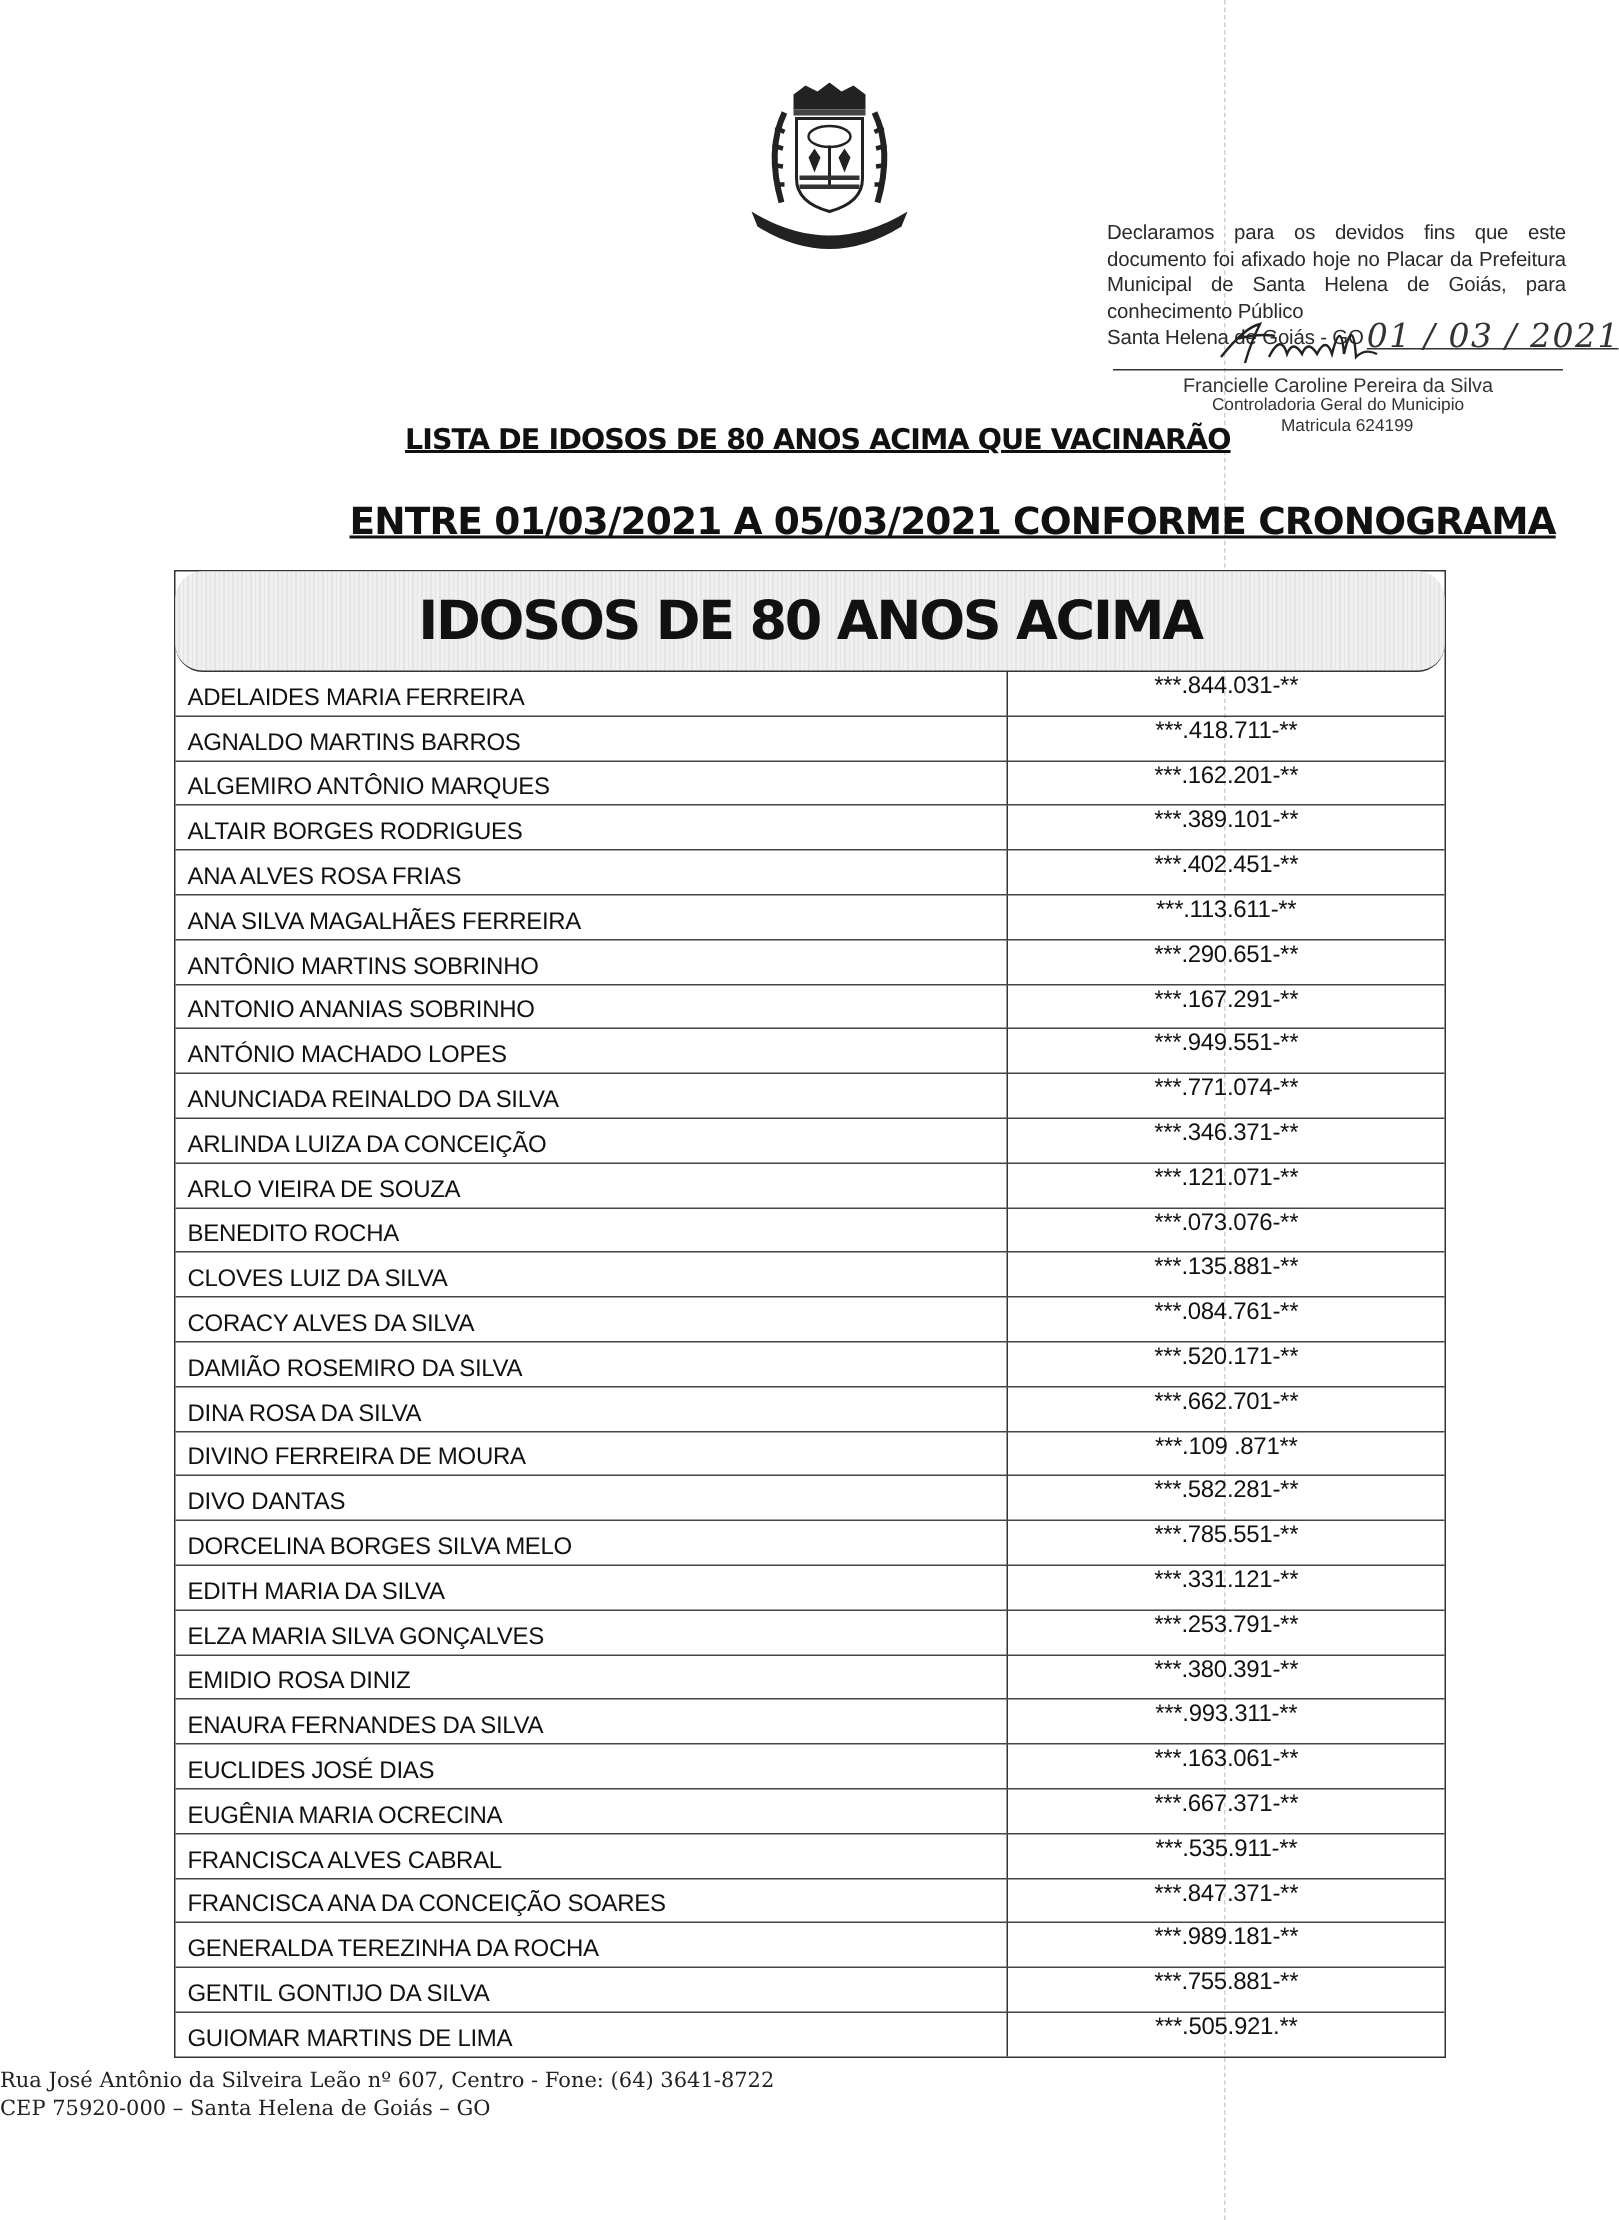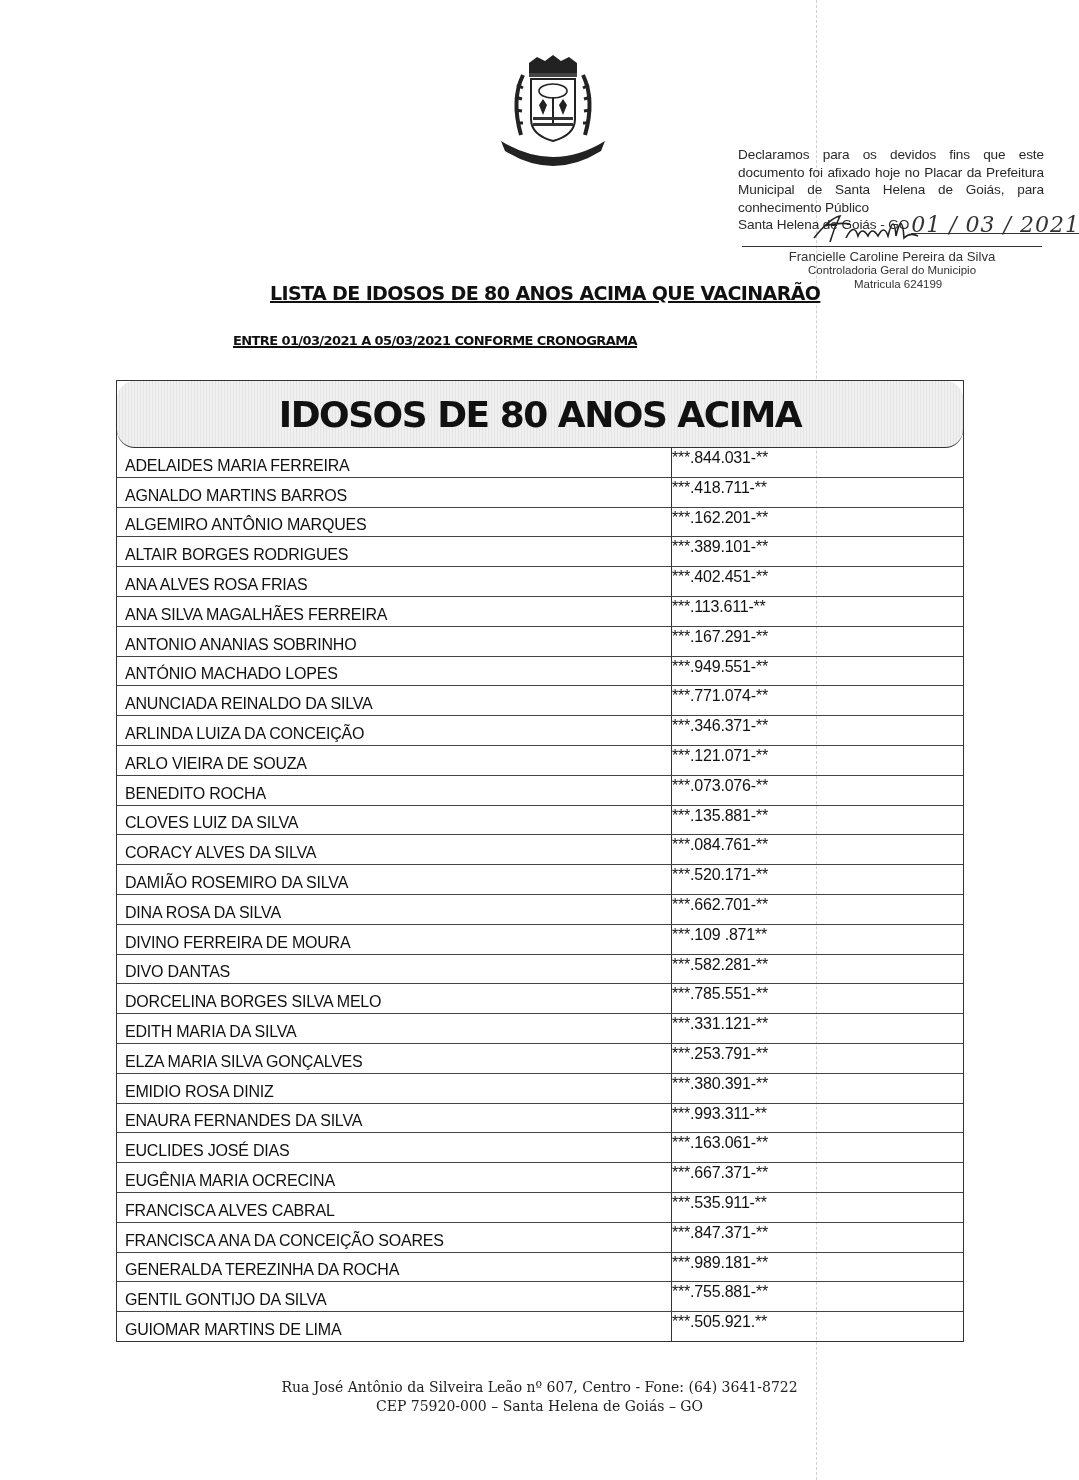--- a/index.html
+++ b/index.html
@@ -8,30 +8,30 @@
   .stamp { position: absolute; left: 738px; top: 98px; width: 306px; font-family: "Liberation Sans", sans-serif; font-size: 13.6px; line-height: 17.6px; color: #2a2a2a; text-align: justify; letter-spacing: -0.1px; margin-top: 48px; }
   .stamp .date-line { display: flex; align-items: flex-end; white-space: nowrap; }
   .stamp .hand { font-family: "DejaVu Serif", serif; font-style: italic; font-size: 22px; color: #333; margin-left: 2px; letter-spacing: 1px; text-decoration: underline; text-decoration-thickness: 1px; }
   .signature { position: absolute; left: 810px; top: 208px; width: 140px; height: 40px; }
   .sig-rule { position: absolute; left: 742px; top: 246px; width: 300px; border-top: 1px solid #333; }
   .signer { position: absolute; left: 742px; top: 249px; width: 300px; text-align: center; font-size: 13.2px; line-height: 15px; color: #333; }
   .signer .org { font-size: 11.5px; line-height: 12px; }
   .signer .mat { font-size: 11.5px; line-height: 12px; position: absolute; left: 112px; top: 29px; }
   .title1, .title2 { position: absolute; font-family: "DejaVu Sans", sans-serif; font-weight: bold; text-decoration: underline; text-decoration-thickness: 2px; color: #111; white-space: nowrap; letter-spacing: -0.6px; }
   .title1 { left: 270px; top: 282px; font-size: 19px; }
-  .title2 { left: 233px; top: 333px; font-size: 13px; }
+  .title2 { left: 233px; top: 333px; font-size: 25px; }
   .table-wrap { position: absolute; left: 116px; top: 380px; width: 846px; border: 1.5px solid #333; }
   .table-head { height: 66px; border-bottom: 1.5px solid #333; background: repeating-linear-gradient(90deg, #f0f0f0 0 2px, #e4e4e4 2px 3px), #eee; display: flex; align-items: center; justify-content: center; border-radius: 18px; }
   .table-head span { font-family: "DejaVu Sans", sans-serif; font-weight: bold; font-size: 36px; letter-spacing: -1.5px; color: #111; }
   table { width: 100%; border-collapse: collapse; }
   td { height: 26.8px; padding: 0; border-bottom: 1.2px solid #444; font-size: 16px; color: #111; vertical-align: bottom; }
   td.name { width: 546px; padding-left: 8px; border-right: 1.2px solid #333; padding-bottom: 2px; letter-spacing: -0.2px; }
-  td.cpf { vertical-align: top; padding-top: 1px; letter-spacing: -0.2px; }
+  td.cpf { text-align: center; vertical-align: top; padding-top: 1px; letter-spacing: -0.2px; }
   tr:last-child td { border-bottom: none; }
-  .footer { position: absolute; left: 0; width: 1079px; top: 1378px; text-align: center; font-family: "DejaVu Serif", serif; font-size: 14px; line-height: 19px; color: #222; }
+  .footer { position: absolute; left: 0; width: 1079px; top: 1378px; font-family: "DejaVu Serif", serif; font-size: 14px; line-height: 19px; color: #222; }
   .scan-line { position: absolute; left: 816px; top: 0; width: 0; height: 1480px; border-left: 1px dashed #cfcfcf; }
 </style>
 </head>
 <body>
 
 <div class="scan-line"></div>
 
 <svg class="crest" viewBox="0 0 120 115">
   <path d="M36 8 L44 2 L52 6 L60 0 L68 6 L76 2 L84 8 L84 18 L36 18 Z" fill="#222"></path>
   <rect x="36" y="18" width="48" height="4" fill="#444"></rect>
@@ -91,20 +91,24 @@
         </tr>
         <tr>
           <td class="name">ANA ALVES  ROSA FRIAS</td>
           <td class="cpf">***.402.451-**</td>
         </tr>
         <tr>
           <td class="name">ANA SILVA MAGALHÃES FERREIRA</td>
           <td class="cpf">***.113.611-**</td>
         </tr>
         <tr>
+          <td class="name">ANTÔNIO  MARTINS SOBRINHO</td>
+          <td class="cpf">***.290.651-**</td>
+        </tr>
+        <tr>
           <td class="name">ANTONIO ANANIAS SOBRINHO</td>
           <td class="cpf">***.167.291-**</td>
         </tr>
         <tr>
           <td class="name">ANTÓNIO MACHADO LOPES</td>
           <td class="cpf">***.949.551-**</td>
         </tr>
         <tr>
           <td class="name">ANUNCIADA REINALDO DA SILVA</td>
           <td class="cpf">***.771.074-**</td>

